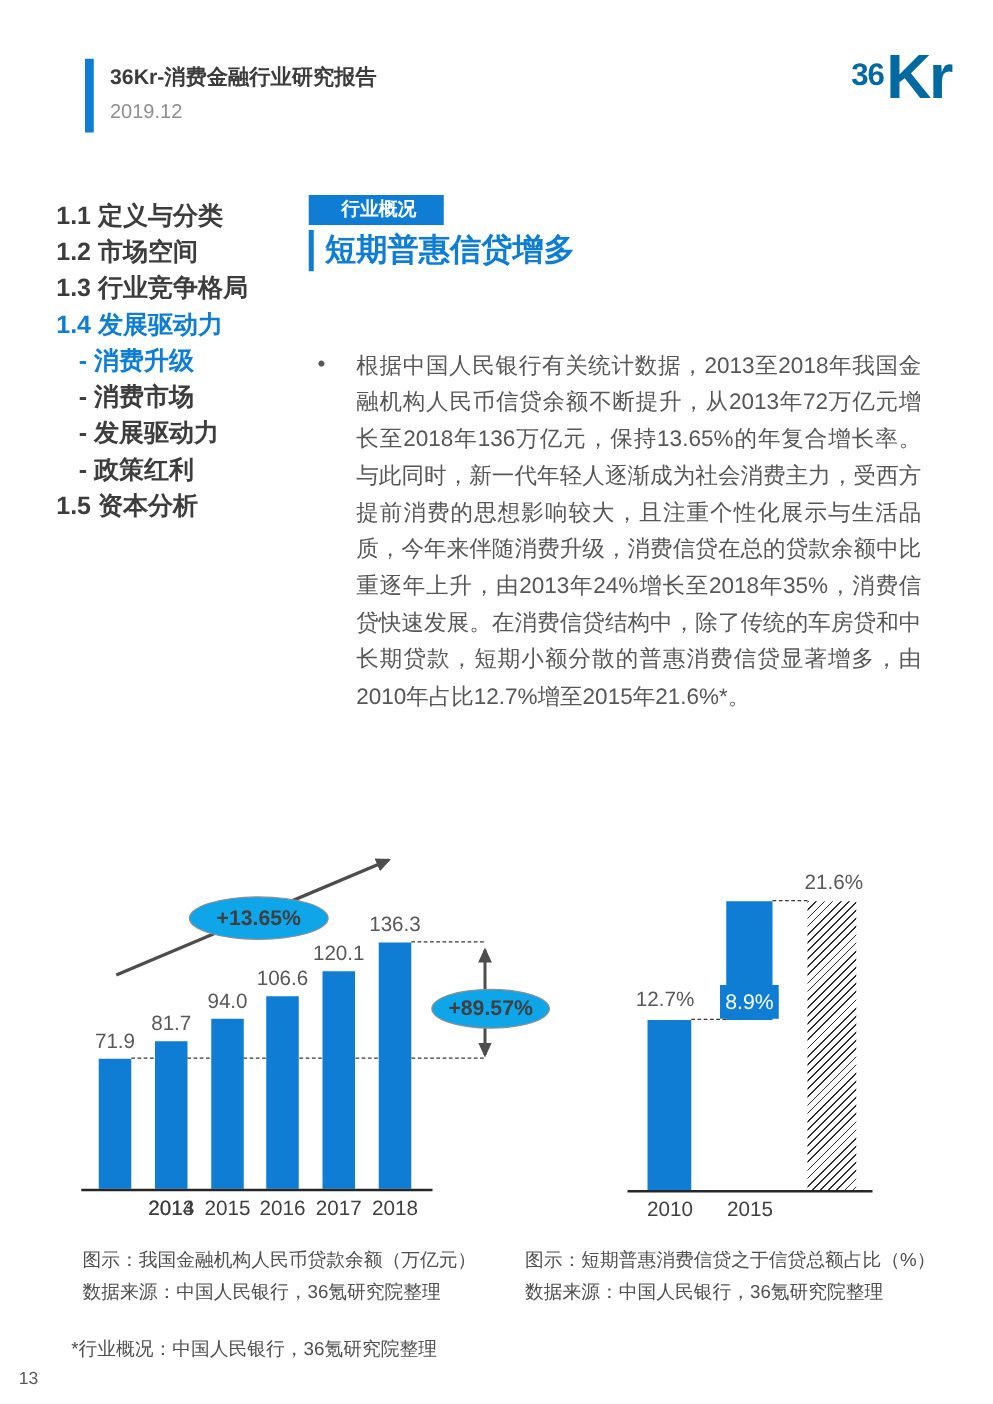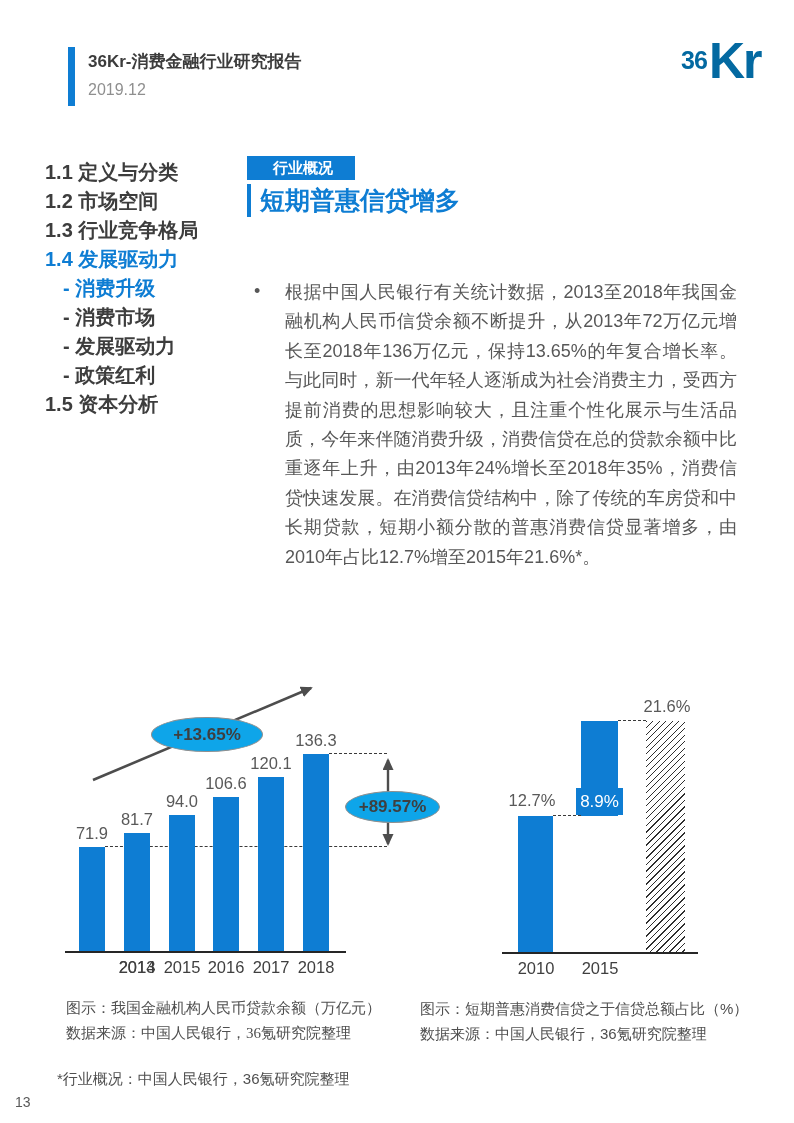--- a/index.html
+++ b/index.html
@@ -35,21 +35,21 @@
   .axis{position:absolute;background:#262626;height:2px;z-index:3;}
   .dash{position:absolute;border-top:1.6px dashed #3a3a3a;z-index:1;}
   .vlabel{position:absolute;width:64px;text-align:center;font-size:16.5px;color:#595959;z-index:4;white-space:nowrap;}
   .xlabel{position:absolute;width:48px;text-align:center;font-size:16.5px;color:#3f3f3f;z-index:4;}
   .badge{position:absolute;background:#0e7dd3;color:#ffffff;font-size:17px;text-align:center;line-height:27px;z-index:5;}
   .ellipse{position:absolute;background:#0ea5e9;border:1.6px solid #8f8f8f;border-radius:50%;
            display:flex;align-items:center;justify-content:center;font-size:17px;font-weight:bold;color:#3f3f3f;z-index:6;}
   .csvg{position:absolute;left:0;top:0;z-index:5;pointer-events:none;}
   
   .cap{font-size:15px;color:#4f4f4f;line-height:25px;}
-  .cap-l{left:66px;top:996px;font-family:Liberation Serif, serif;}
+  .cap-l{left:66px;top:996px;}
   .cap-r{left:420px;top:996px;}
   .footnote{left:57px;top:1070px;font-size:15px;color:#4f4f4f;}
   .pagenum{left:15px;top:1094px;font-size:14px;color:#595959;}
 </style>
 </head>
 <body>
 
 <div class="page">
 
   <div class="abs hdr-bar"></div>

